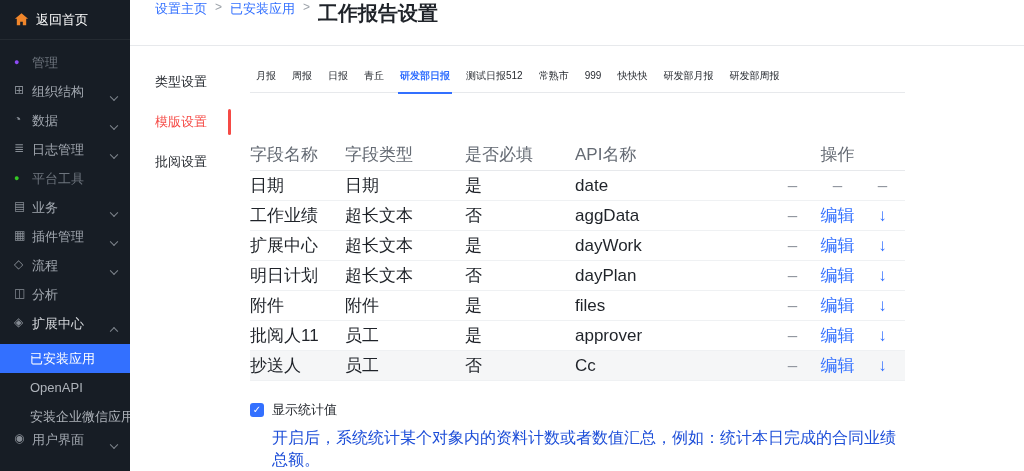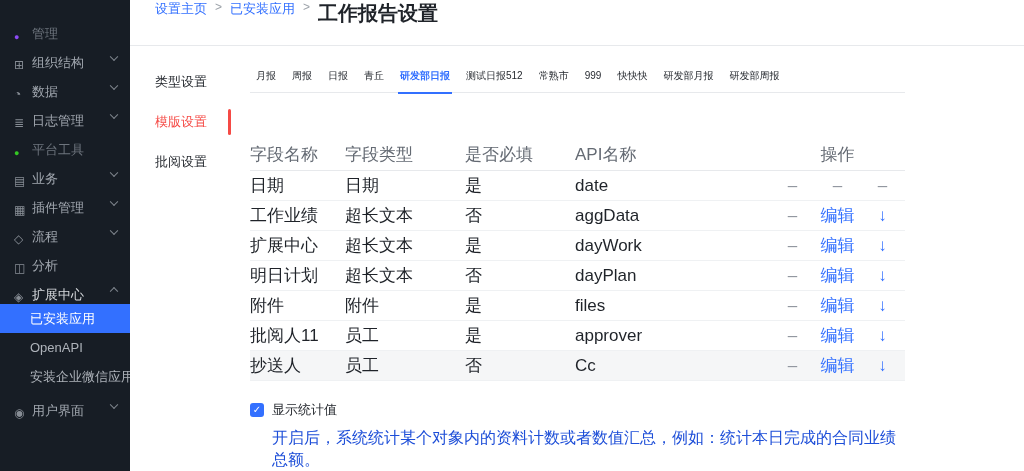--- a/index.html
+++ b/index.html
@@ -5,21 +5,21 @@
   * { box-sizing: border-box; margin: 0; padding: 0; }
   html,body { width:1024px; height:471px; overflow:hidden;
     font-family:"Liberation Sans","DejaVu Sans",sans-serif; background:#fff; }
   .app { display:flex; width:1024px; height:471px; }
 
   
   .sidebar { width:130px; min-width:130px; height:100%; background:#171d25; font-size:13px; }
   .s-home { height:40px; display:flex; align-items:center; gap:7px; padding:0 14px;
     color:#fff; border-bottom:1px solid rgba(255,255,255,.06); cursor:pointer; }
   .s-list { padding-top:14px; }
-  .s-item { height:29px; display:flex; align-items:flex-end; padding:0 14px;
+  .s-item { height:29px; display:flex; align-items:flex-start; padding:0 14px;
     position:relative; color:#a2a8b0; cursor:pointer; white-space:nowrap; }
   .s-item.dim { color:#6d747d; }
   .s-item.parent-active { color:#d6d9dd; }
   .ic { width:18px; display:inline-block; font-size:12px; color:#878d95; }
   .ic-dot-purple::before { content:"●"; color:#8d4bf6; font-size:9px; }
   .ic-dot-green::before  { content:"●"; color:#34c724; font-size:9px; }
   .ic-org::before   { content:"⊞"; }
   .ic-clock::before { content:"◔"; }
   .ic-list::before  { content:"≣"; }
   .ic-brief::before { content:"▤"; }
@@ -82,20 +82,26 @@
 
   .bottom-box { margin-top:14px; height:40px; border:1px solid #e7e9ec;
     border-bottom:none; border-radius:6px 6px 0 0; }
 </style>
 </head>
 <body>
 
 <div class="app">
 
   <aside class="sidebar">
+    <div class="s-home">
+      <svg width="15" height="15" viewBox="0 0 16 16">
+        <path d="M8 1.4 L15 7.3 H13 V14.2 H9.4 V10.3 H6.6 V14.2 H3 V7.3 H1 Z" fill="#F0862B"></path>
+      </svg>
+      <span>返回首页</span>
+    </div>
     <nav class="s-list">
       <div class="s-item dim">
         <span class="ic ic-dot-purple"></span>
         <span>管理</span>
       </div>
       <div class="s-item">
         <span class="ic ic-org"></span>
         <span>组织结构</span>
         <span class="chev"></span>
       </div>

